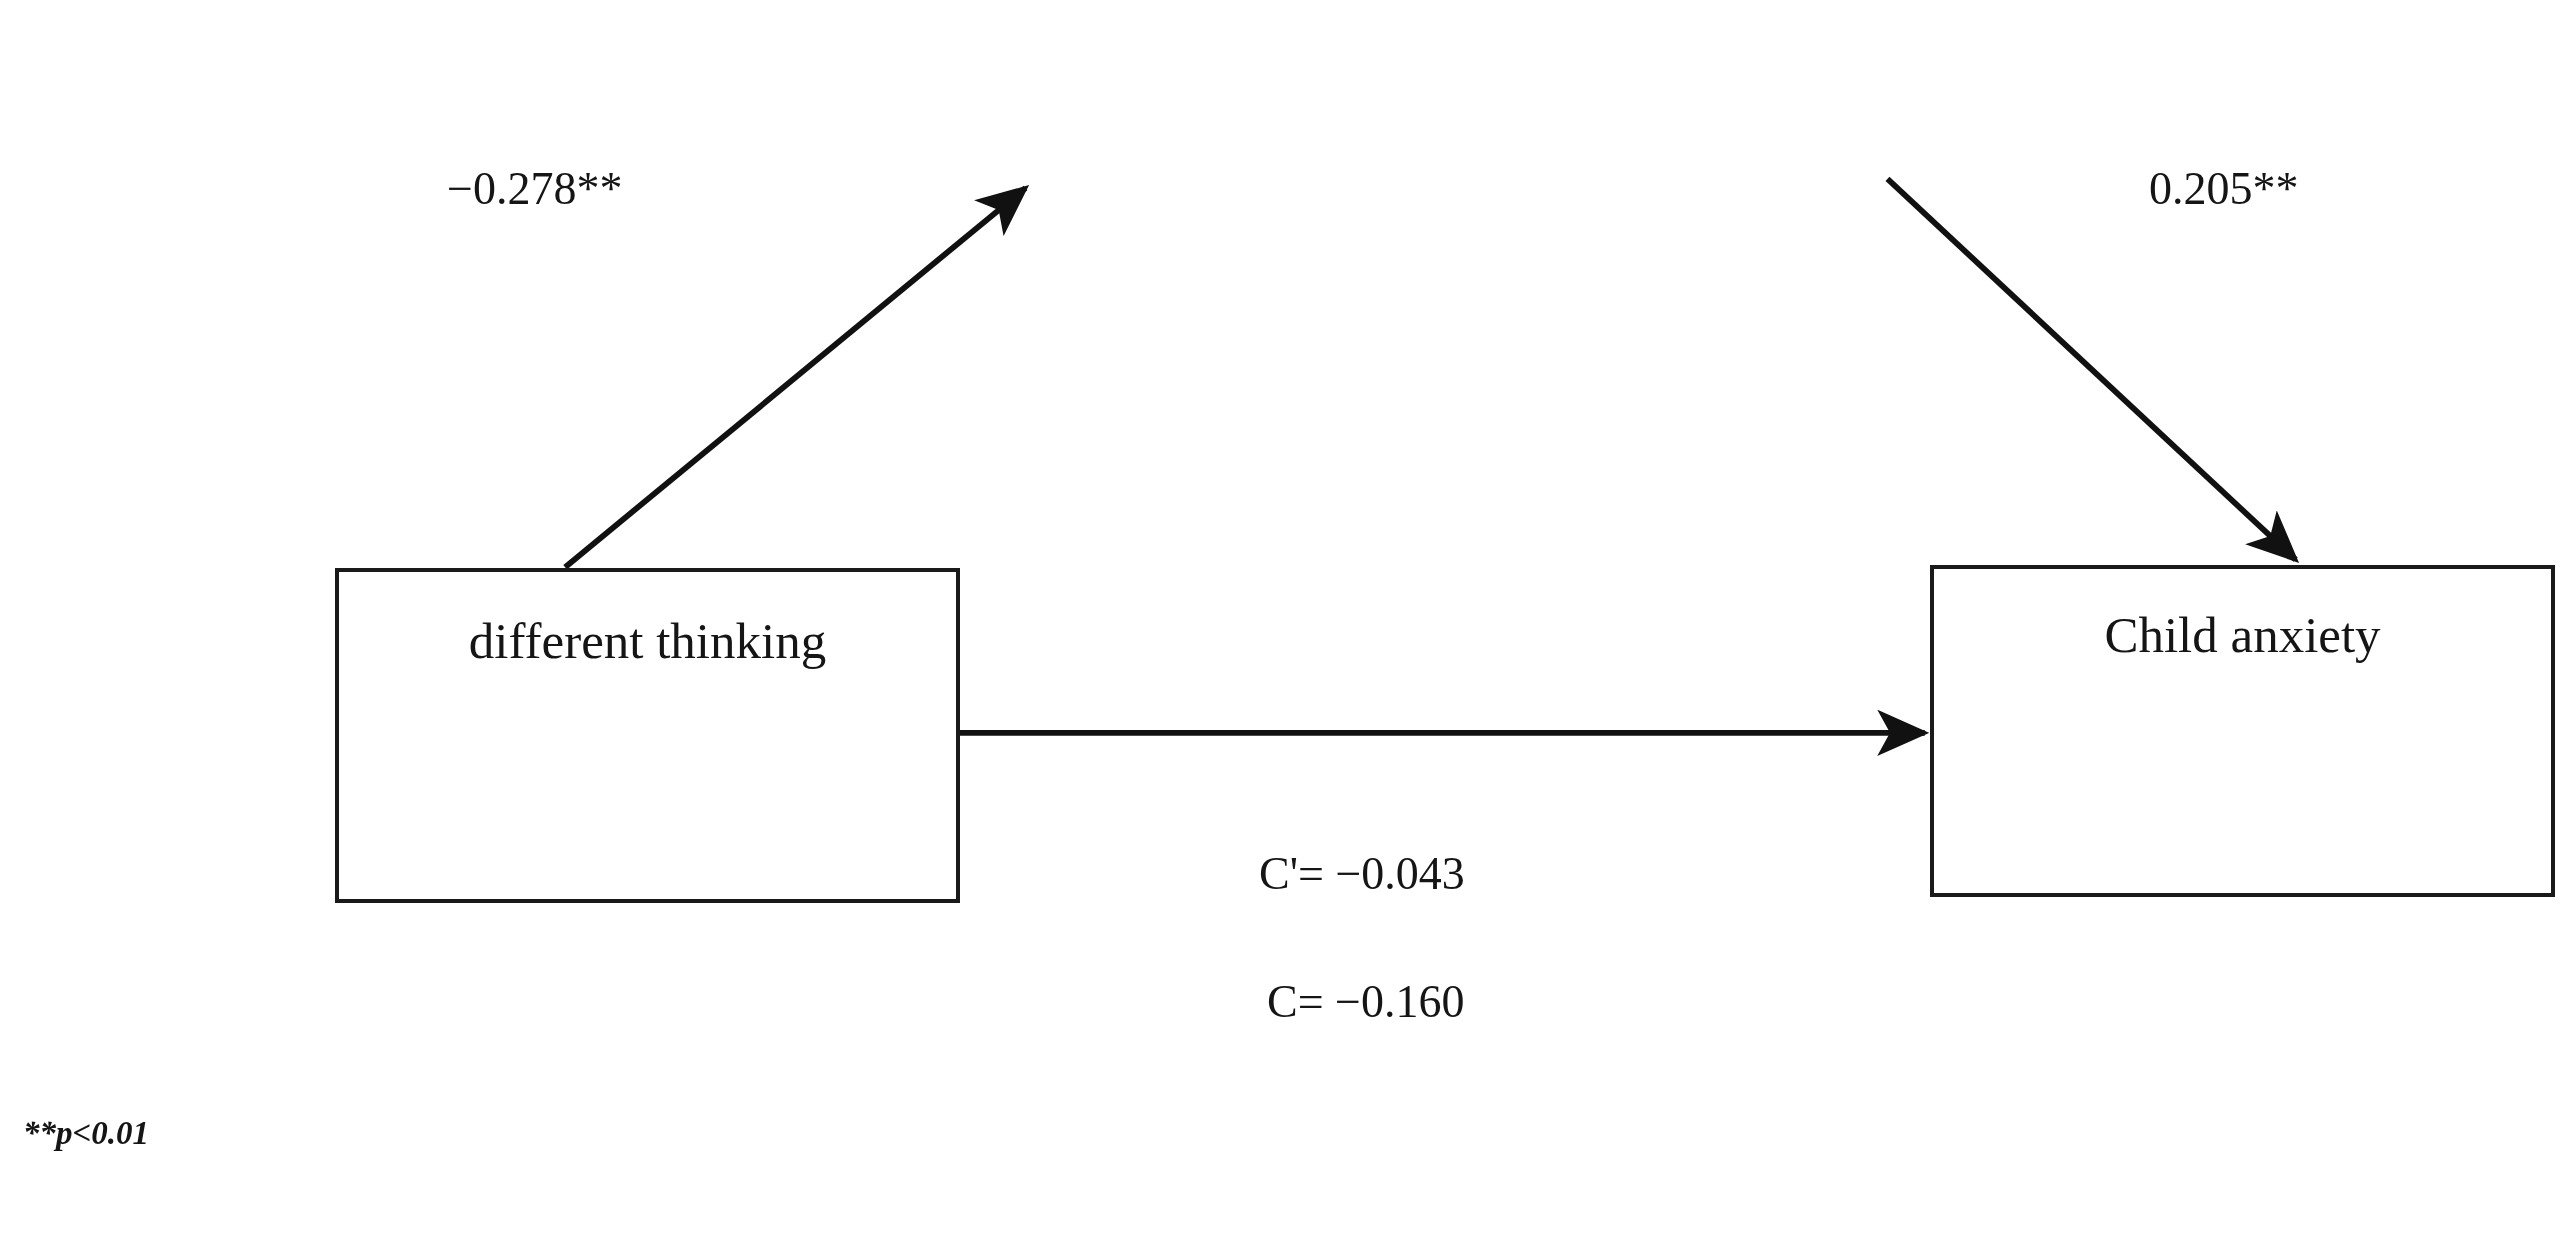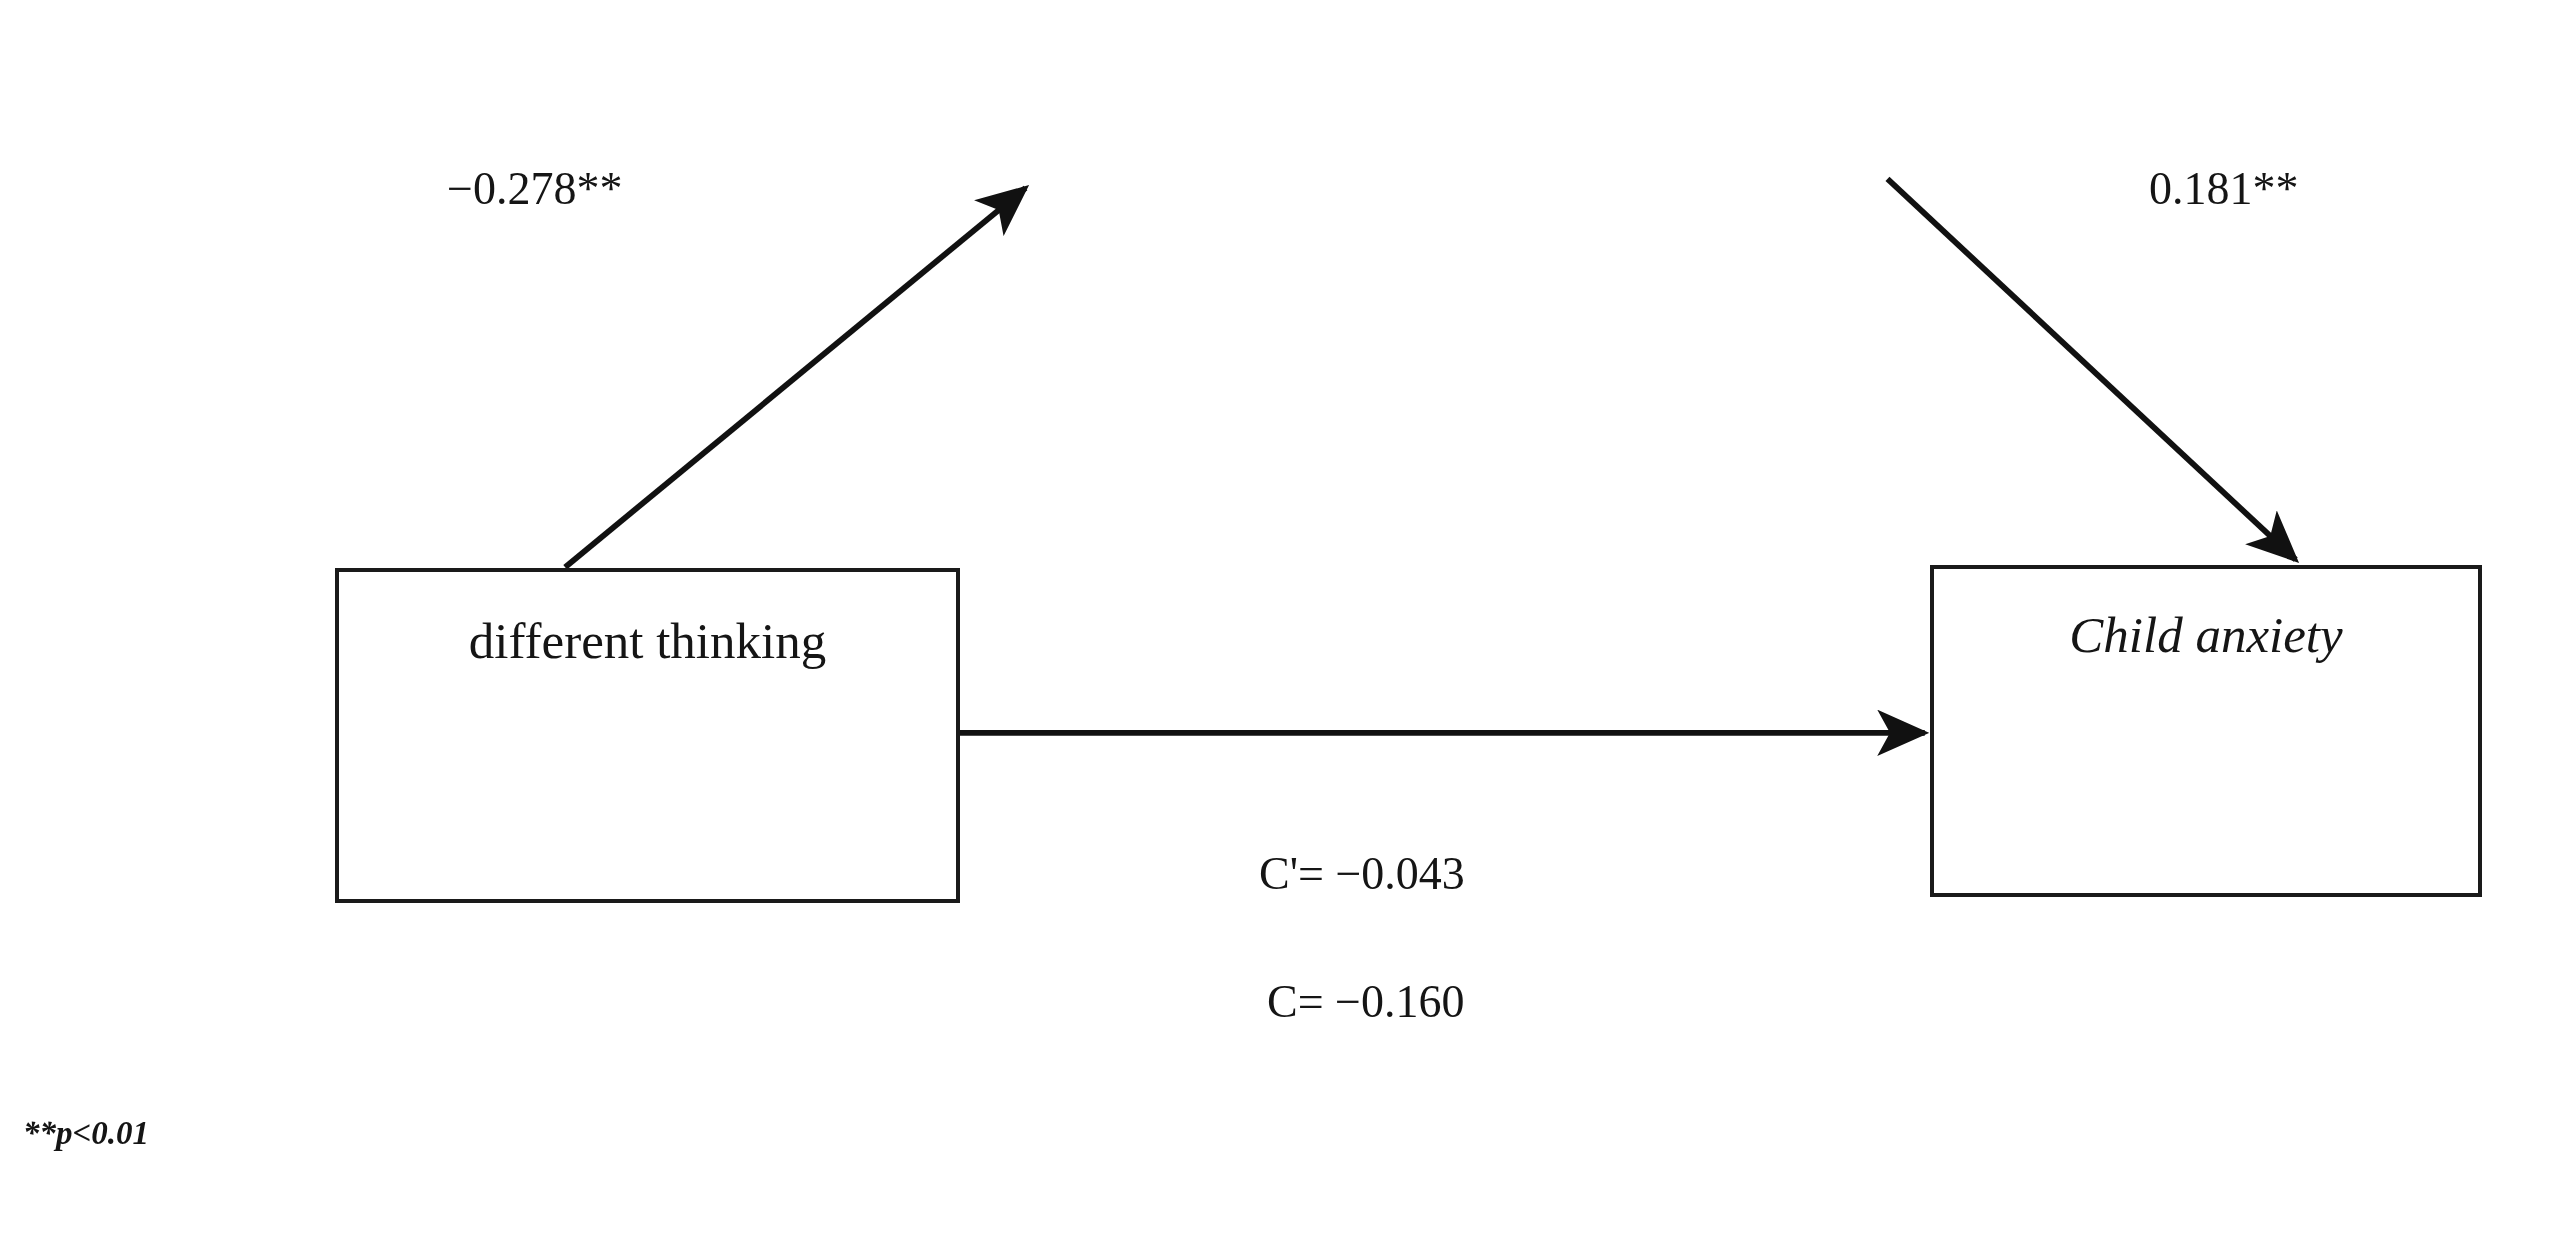--- a/index.html
+++ b/index.html
@@ -51,25 +51,24 @@
     width: 625px;
     height: 335px;
     justify-content: flex-start;
     padding-top: 43px;
   }
   #box-predictor .node-line + .node-line { margin-top: 48px; }
 
   #box-outcome {
     left: 1930px;
     top: 565px;
-    width: 552px;
+    width: 625px;
     height: 332px;
     justify-content: flex-start;
     padding-top: 40px;
-    font-style: italic;
   }
 
   
   #arrow-layer {
     position: absolute;
     left: 0;
     top: 0;
     width: 2576px;
     height: 1247px;
     pointer-events: none;
@@ -129,21 +128,21 @@
   <div class="node-box" id="box-predictor">
     <div class="node-line">different thinking</div>
   </div>
 
   <div class="node-box" id="box-outcome">
     <div class="node-line">Child anxiety</div>
   </div>
 
   <div class="path-label" id="label-a">−0.278**</div>
 
-  <div class="path-label" id="label-b">0.181**</div>
+  <div class="path-label" id="label-b">0.205**</div>
 
   <div class="path-label" id="label-cp">C'= −0.043</div>
 
   <div class="path-label" id="label-c">C= −0.160</div>
 
   <div id="footnote">**p&lt;0.01</div>
 
 </div>
 
 

